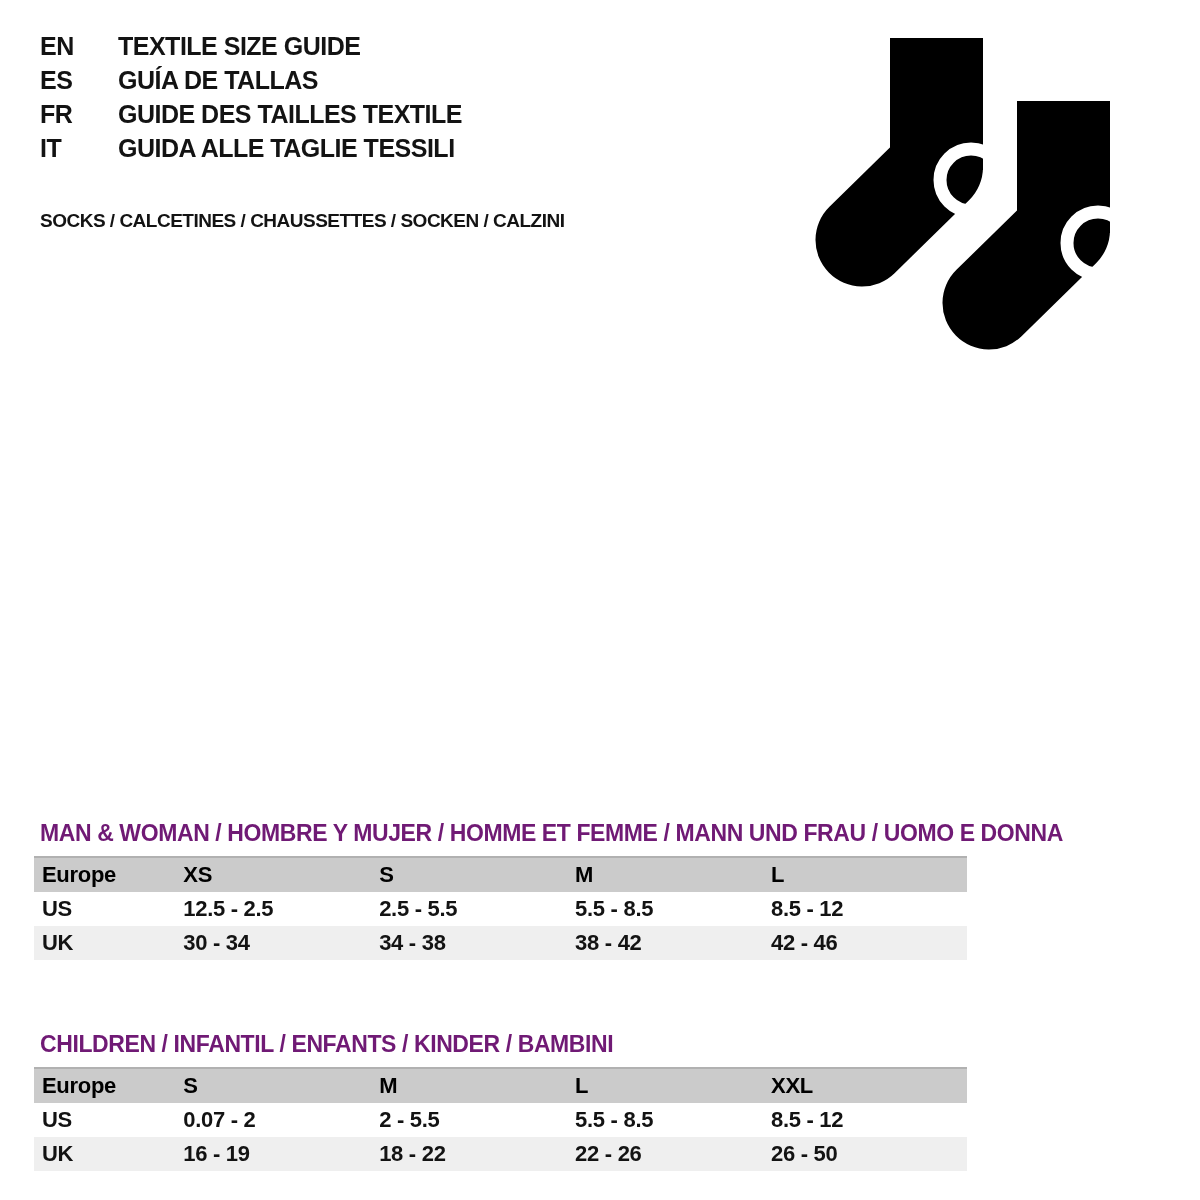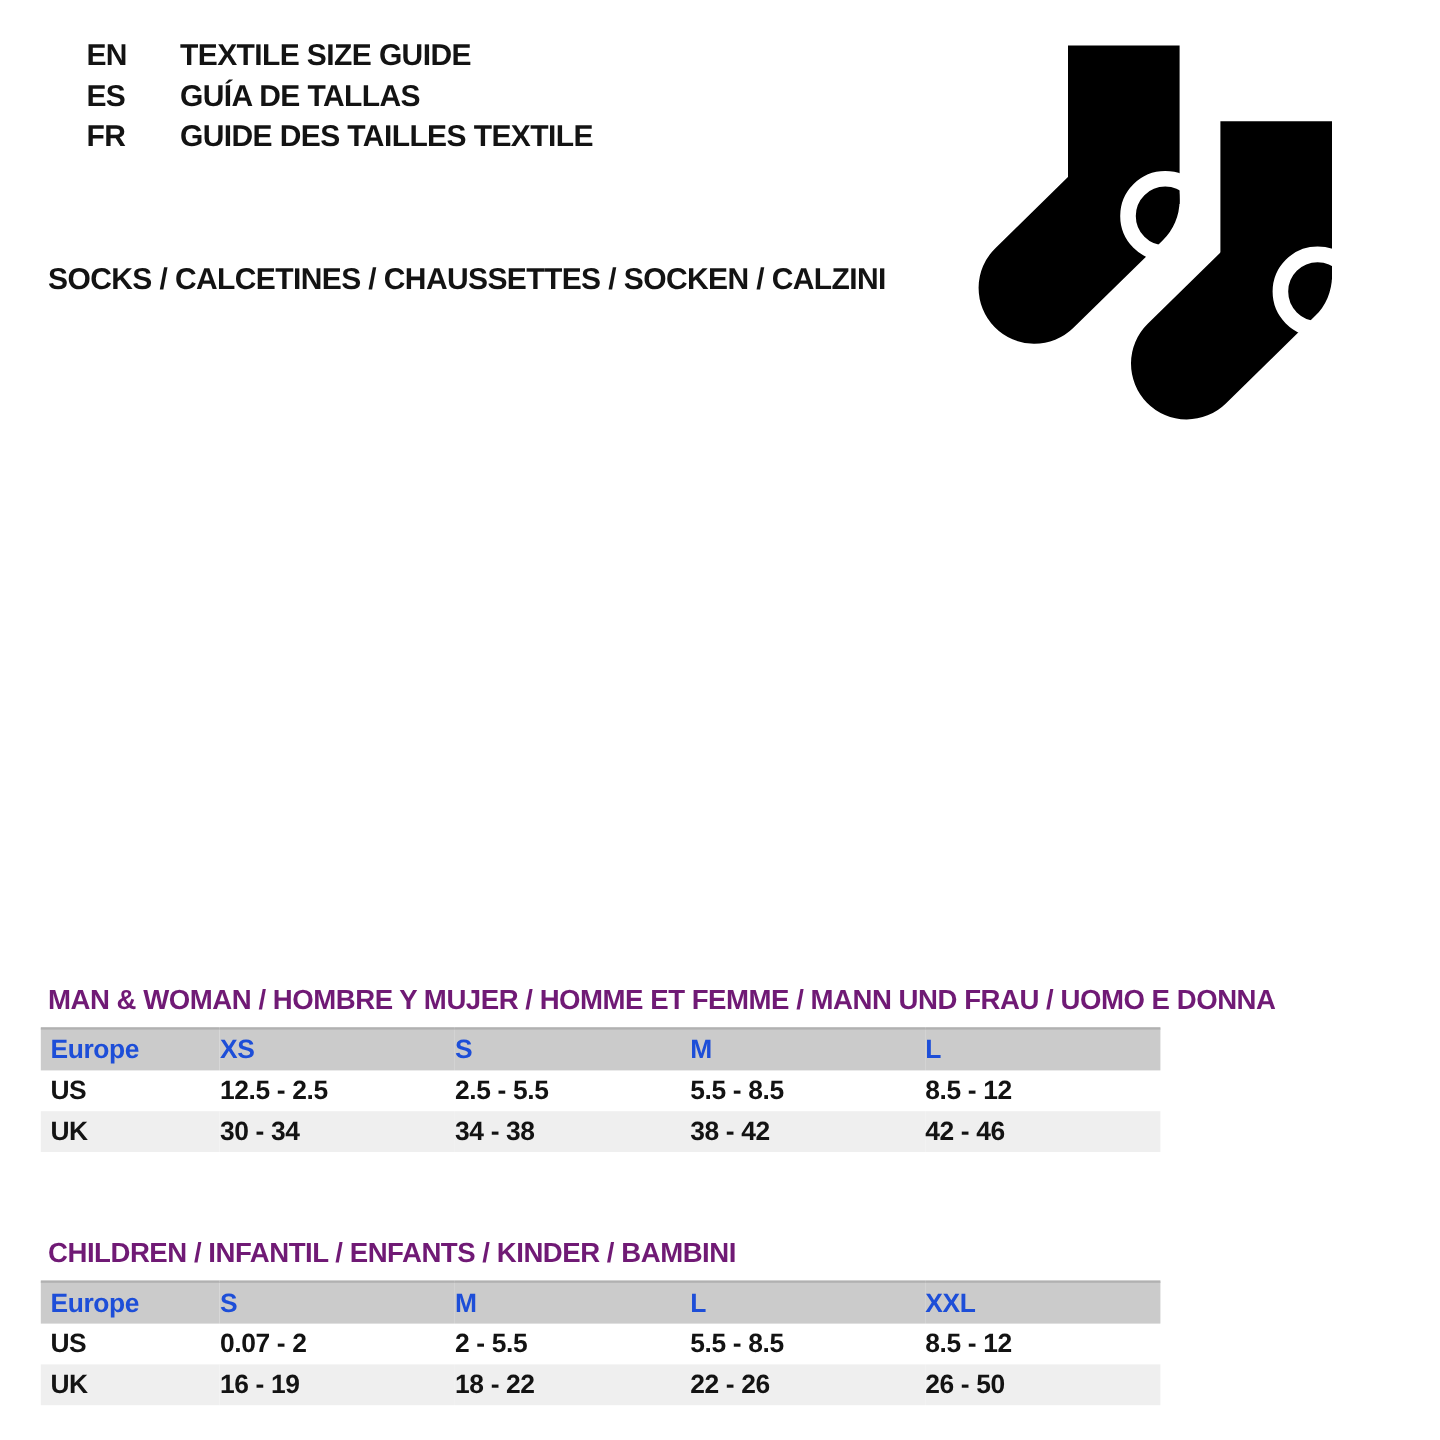--- a/index.html
+++ b/index.html
@@ -11,38 +11,37 @@
     color: #131313;
     position: relative;
     overflow: hidden;
   }
 
   
   .lang-block {
     position: absolute;
     left: 40px;
     top: 29px;
-    margin-left: 32px;
   }
   .lang-row {
     display: flex;
     line-height: 34px;
     font-size: 25px;
     font-weight: bold;
     letter-spacing: -0.5px;
     white-space: nowrap;
   }
   .lang-code { width: 78px; flex: 0 0 78px; }
 
   
   .product-line {
     position: absolute;
     left: 40px;
-    top: 216px;
-    font-size: 25px;
+    top: 204px;
+    font-size: 19px;
     font-weight: bold;
     letter-spacing: -0.5px;
     line-height: 34px;
     white-space: nowrap;
   }
 
   
   .socks-icon {
     position: absolute;
     left: 810px;
@@ -84,40 +83,44 @@
     vertical-align: middle;
   }
   table.sizes td.rowlabel {
     text-align: left;
     padding-left: 8px;
   }
   table.sizes tr.head-row {
     background: #cbcbcb;
     border-top: 2px solid #b1b1b1;
   }
-  table.sizes tr.head-row td { color: #1d4ed8; }
+  table.sizes tr.head-row td { color: #000000; }
   table.sizes tr.row-alt { background: #efefef; margin-left: 12px; }
 </style>
 </head>
 <body>
 
 <div class="page">
 
   <div class="lang-block">
     <div class="lang-row">
       <span class="lang-code">EN</span>
       <span class="lang-title">TEXTILE SIZE GUIDE</span>
     </div>
     <div class="lang-row">
       <span class="lang-code">ES</span>
       <span class="lang-title">GUÍA DE TALLAS</span>
     </div>
     <div class="lang-row">
       <span class="lang-code">FR</span>
       <span class="lang-title">GUIDE DES TAILLES TEXTILE</span>
+    </div>
+    <div class="lang-row">
+      <span class="lang-code">IT</span>
+      <span class="lang-title">GUIDA ALLE TAGLIE TESSILI</span>
     </div>
   </div>
 
   <div class="product-line">SOCKS / CALCETINES / CHAUSSETTES / SOCKEN / CALZINI</div>
 
   <svg class="socks-icon" viewBox="810 25 340 333" xmlns="http://www.w3.org/2000/svg" aria-hidden="true">
     <g fill="none" stroke="#000000">
 
       <path d="M936.5 38 L936.5 170" stroke-width="93"></path>
       <path d="M936.5 167 L862 240" stroke-width="93" stroke-linecap="round"></path>

